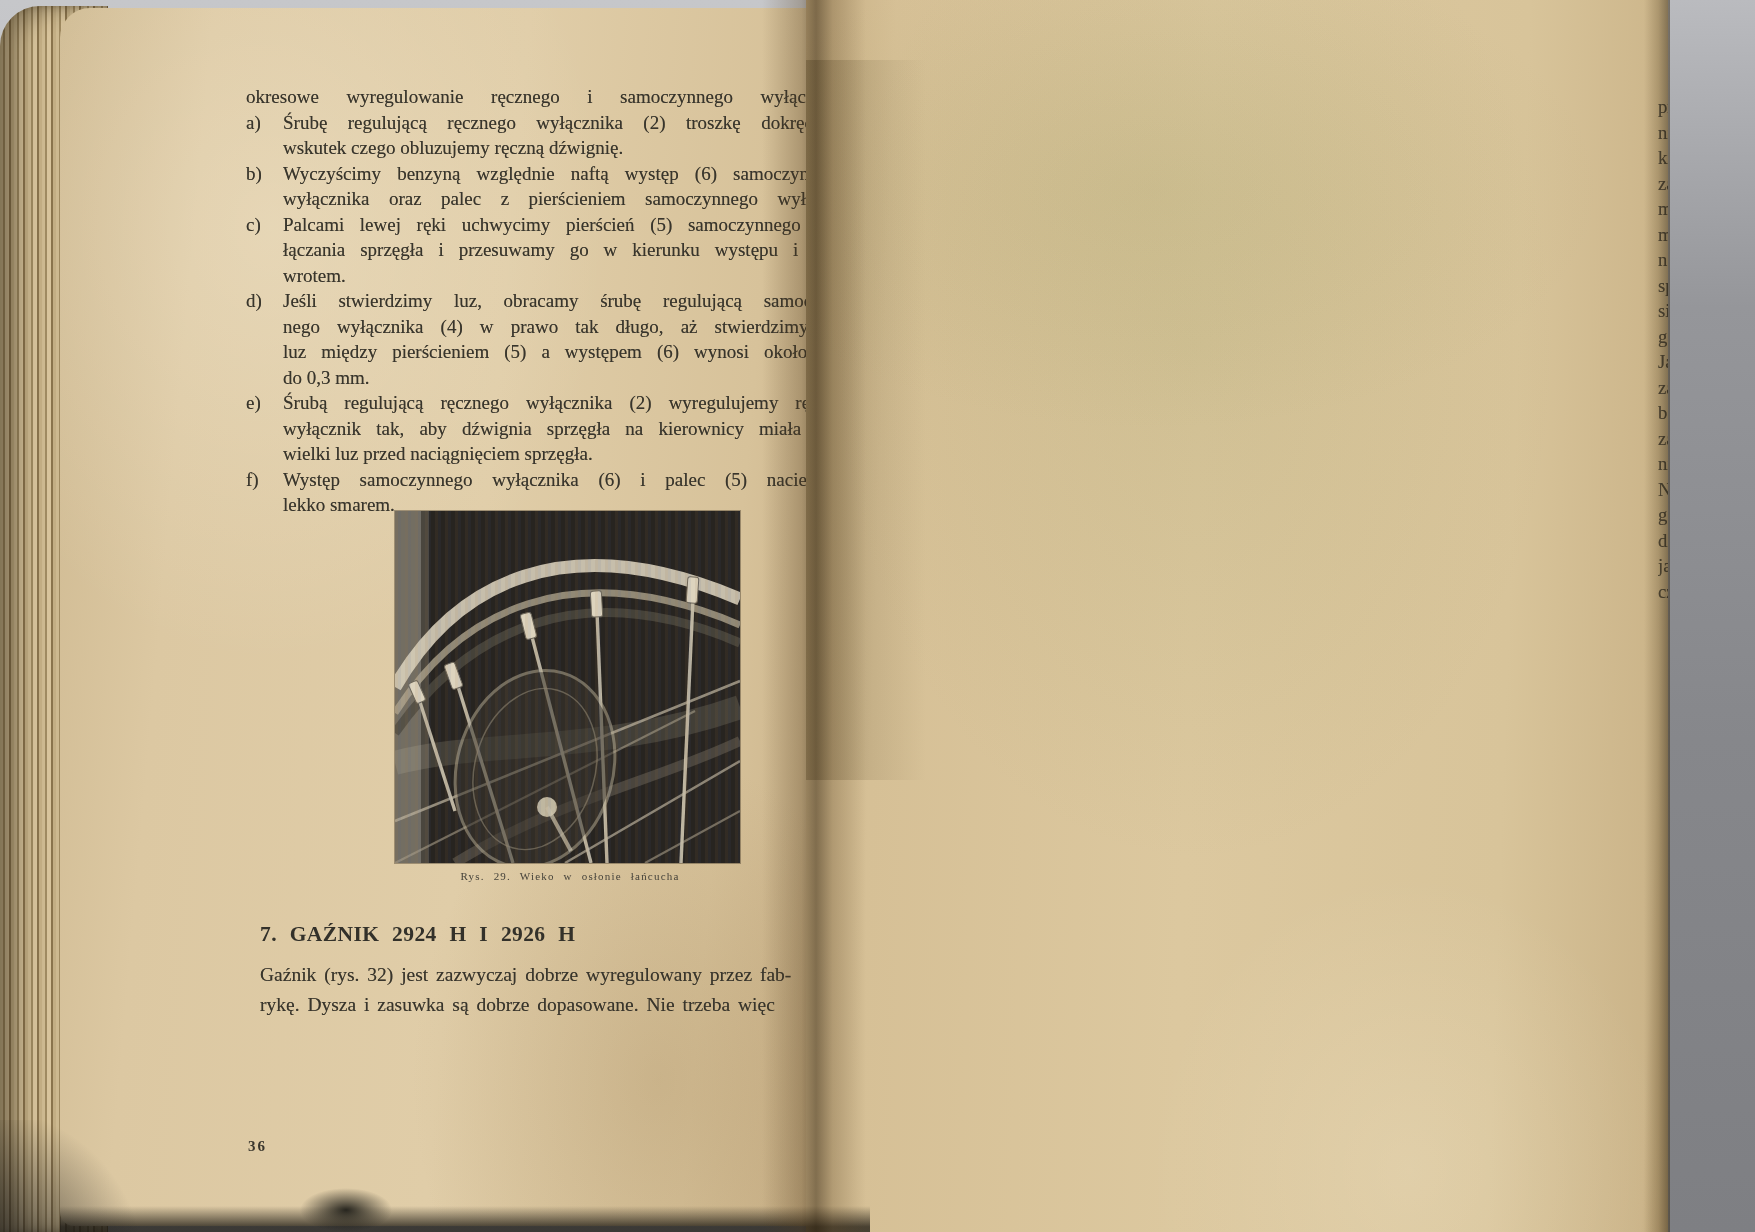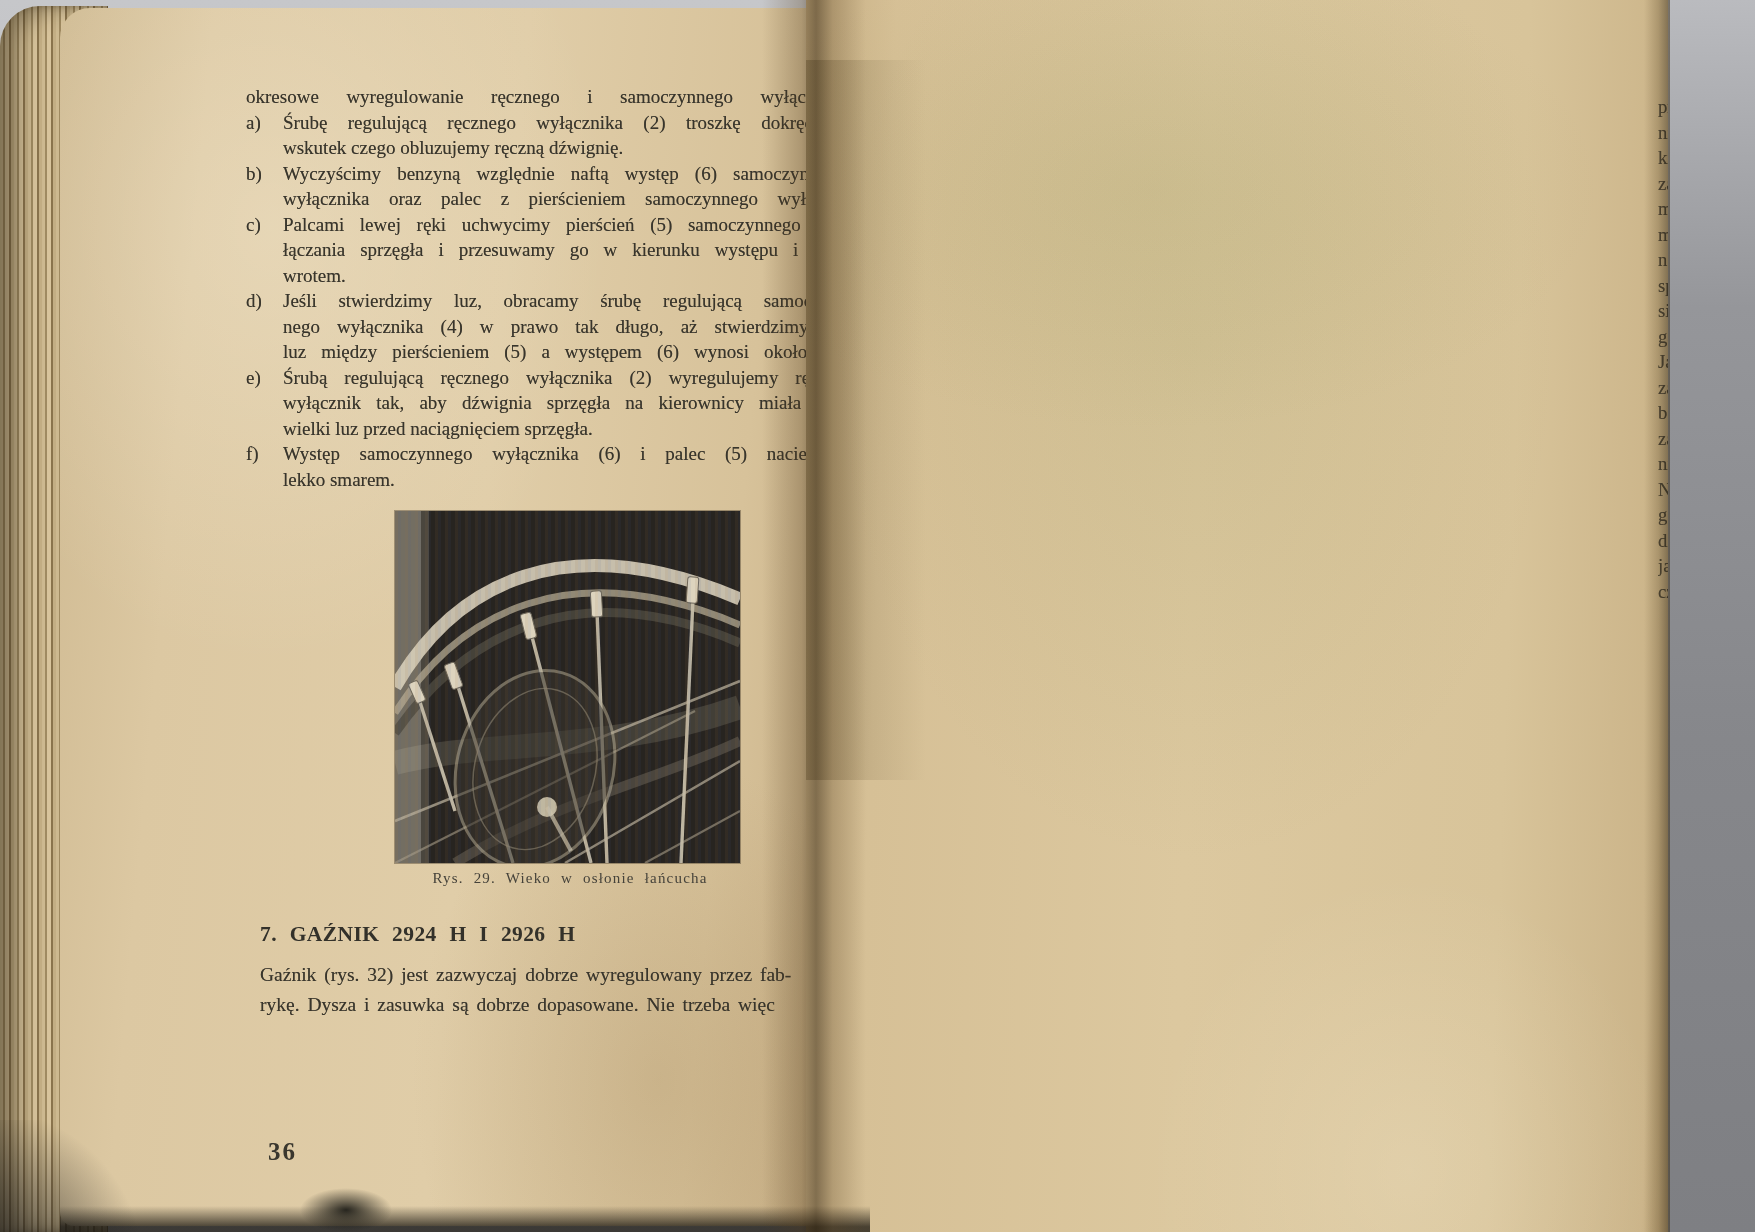--- a/index.html
+++ b/index.html
@@ -46,28 +46,28 @@
     text-align:justify;text-align-last:justify;}
   .tline.end{text-align-last:left;}
   .lp-text{position:absolute;left:186px;top:76px;width:600px;font-size:19px;
     text-shadow:0 0 .5px rgba(55,50,38,.55);}
   .abc-item{position:relative;padding-left:37px;}
   .abc-item .marker{position:absolute;left:0;top:0;height:25.5px;line-height:25.5px;}
   .photo{position:absolute;left:335px;top:503px;width:345px;height:352px;background:#282520;
     box-shadow:0 0 0 1px rgba(60,50,35,.4);}
   .photo .moire{position:absolute;inset:0;
     background:repeating-linear-gradient(90deg,rgba(150,110,70,.10) 0 3px,rgba(70,90,150,.08) 3px 6px,rgba(0,0,0,0) 6px 10px);}
-  .caption{position:absolute;left:300px;top:862px;width:420px;text-align:center;font-size:15px;
+  .caption{position:absolute;left:300px;top:862px;width:420px;text-align:center;font-size:11px;
     letter-spacing:1.2px;word-spacing:5px;color:#45423a;}
   .heading{position:absolute;left:200px;top:914px;font-size:21.5px;font-weight:bold;
     letter-spacing:.4px;word-spacing:7px;color:#33312a;text-align:right;}
   .closing{position:absolute;left:200px;top:952px;width:620px;font-size:19.5px;
     text-shadow:0 0 .5px rgba(55,50,38,.5);}
   .closing .tline{white-space:nowrap;text-align:left;text-align-last:left;height:30px;line-height:30px;word-spacing:3px;}
-  .pagenum{position:absolute;left:208px;top:1130px;font-size:25px;font-weight:bold;letter-spacing:2px;color:#3a372e;}
+  .pagenum{position:absolute;left:188px;top:1130px;font-size:15px;font-weight:bold;letter-spacing:2px;color:#3a372e;}
 
   .rp-text{position:absolute;left:852px;top:94px;width:560px;font-size:18.7px;
     text-shadow:0 0 .5px rgba(55,50,38,.5);}
   .rp-text .para{margin:0;}
   .diagram{position:absolute;left:856px;top:688px;}
   .green-tint{position:absolute;left:806px;top:0;width:862px;height:540px;pointer-events:none;z-index:4;
     background:radial-gradient(70% 60% at 40% 35%,rgba(140,145,80,.12),rgba(140,145,80,0) 75%);}
 </style>
 </head>
 <body>
@@ -99,20 +99,21 @@
             <span class="marker">c)</span>
             <div class="tline">Palcami lewej ręki uchwycimy pierścień (5) samoczynnego wy-</div>
             <div class="tline">łączania sprzęgła i przesuwamy go w kierunku występu i spo-</div>
             <div class="tline end">wrotem.</div>
           </div>
           <div class="abc-item">
             <span class="marker">d)</span>
             <div class="tline">Jeśli stwierdzimy luz, obracamy śrubę regulującą samoczyn-</div>
             <div class="tline">nego wyłącznika (4) w prawo tak długo, aż stwierdzimy, że</div>
             <div class="tline">luz między pierścieniem (5) a występem (6) wynosi około 0,1</div>
+            <div class="tline end">do 0,3 mm.</div>
           </div>
           <div class="abc-item">
             <span class="marker">e)</span>
             <div class="tline">Śrubą regulującą ręcznego wyłącznika (2) wyregulujemy ręczny</div>
             <div class="tline">wyłącznik tak, aby dźwignia sprzęgła na kierownicy miała nie-</div>
             <div class="tline end">wielki luz przed naciągnięciem sprzęgła.</div>
           </div>
           <div class="abc-item">
             <span class="marker">f)</span>
             <div class="tline">Występ samoczynnego wyłącznika (6) i palec (5) nacieramy</div>

